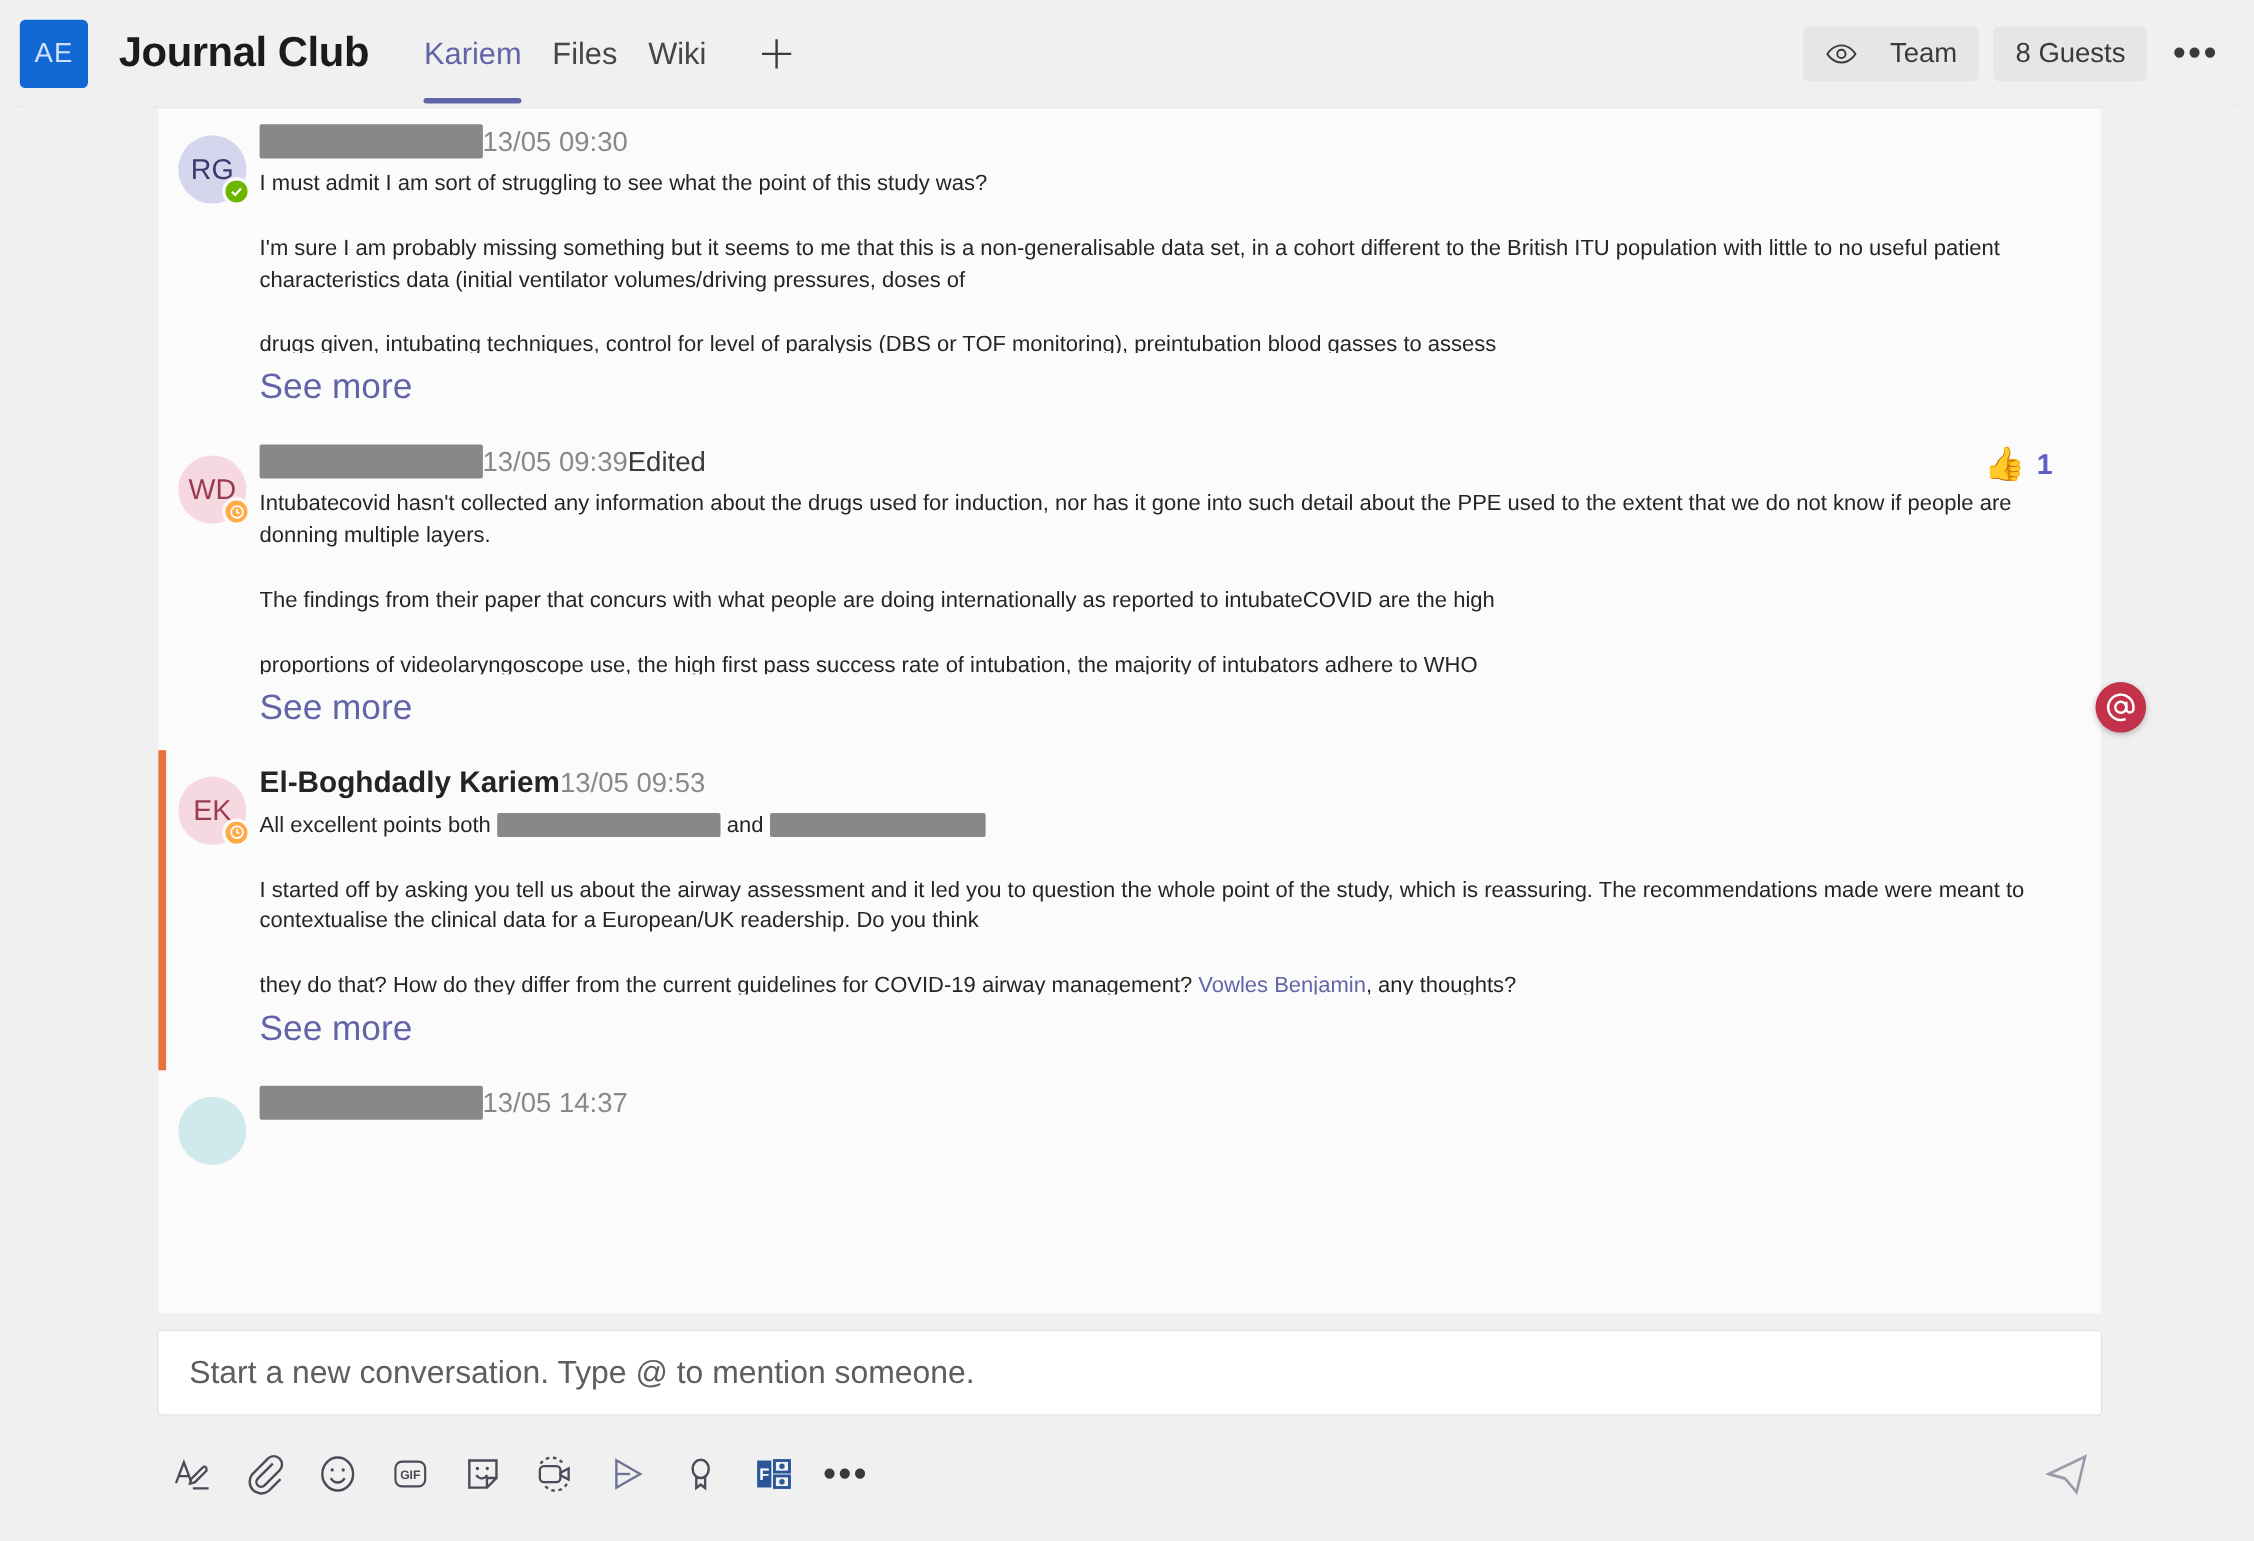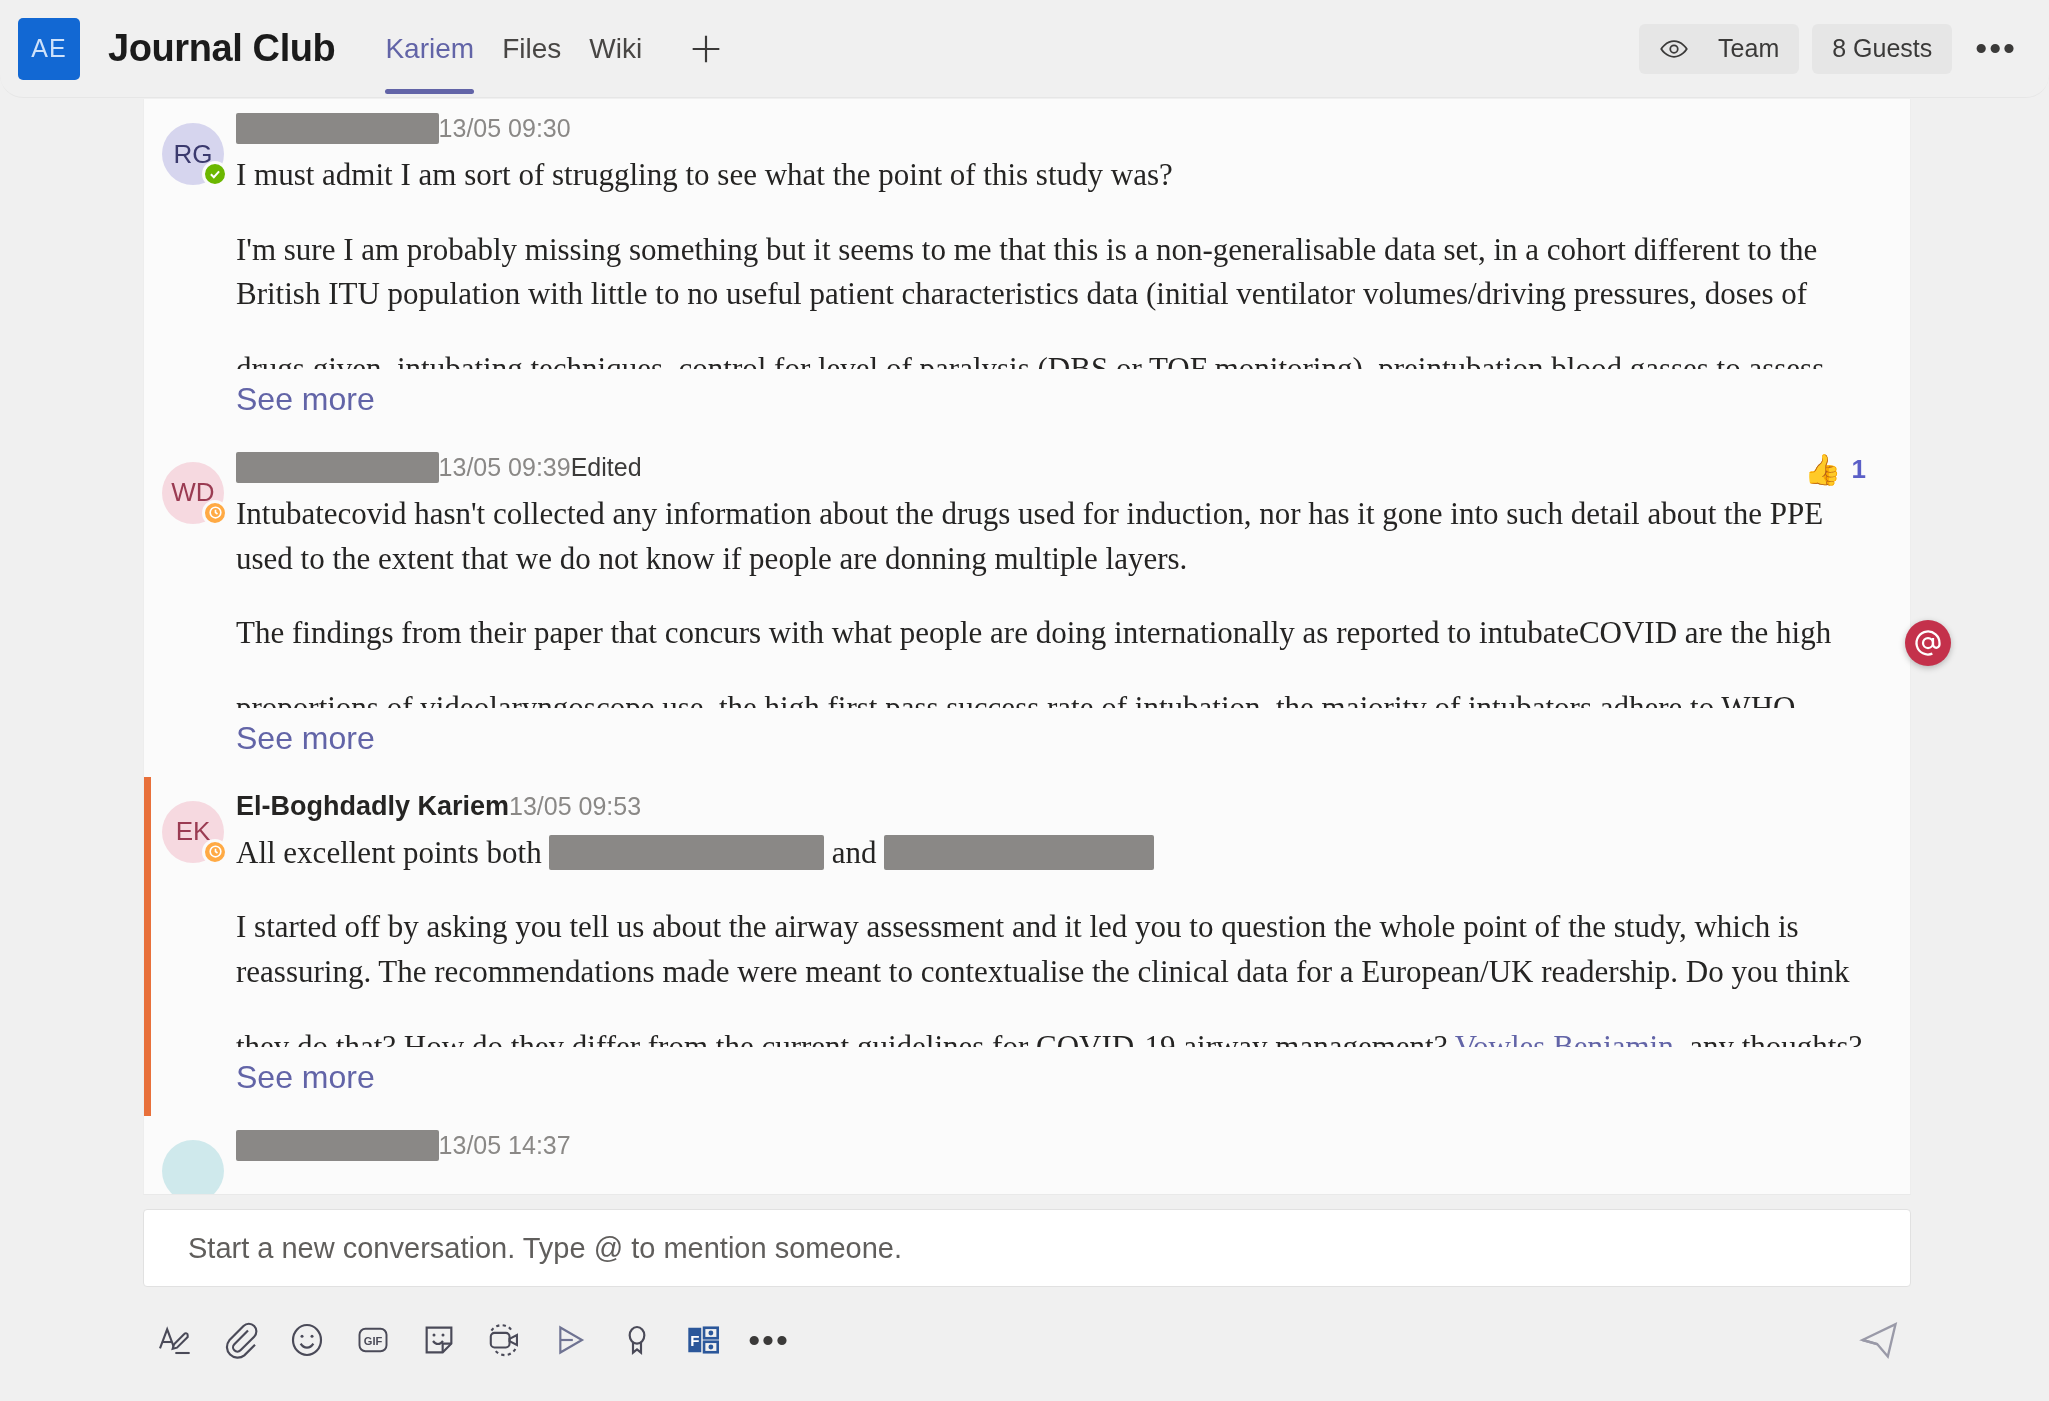--- a/index.html
+++ b/index.html
@@ -104,23 +104,22 @@
   .msg-body { flex: 1; min-width: 0; }
   .msg-head { display: flex; align-items: baseline; gap: 0; height: 36px; }
   .author { font-size: 27px; font-weight: bold; color: #252423; }
   .author.redacted {
     background: #8a8886; color: transparent;
     border-radius: 2px; position: relative; user-select: none;
   }
   .timestamp { font-size: 25px; color: #8a8886; }
   .edited { font-size: 25px; color: #3b3a39; }
   .msg-text {
-    font-size: 31px; line-height: 1.44; color: #252423;
+    font-size: 20px; line-height: 1.44; color: #252423;
     margin-top: 4px;
-    font-family: Liberation Serif, serif;
   }
   .msg-text p { margin: 0 0 30px 0; }
   .msg-text p:last-child { margin-bottom: 0; }
   .clip { max-height: 22px; overflow: hidden; display: block; }
   .mention-link { color: #6264a7; }
   .redact-inline {
     background: #8a8886; color: transparent; border-radius: 2px;
     user-select: none;
   }
   .see-more {
@@ -149,21 +148,21 @@
     position: absolute; left: 0; top: 1200px;
     width: 2049px; height: 201px; background: #f0f0f0;
   }
   .compose-box {
     position: absolute; left: 143px; top: 9px;
     width: 1768px; height: 78px;
     background: #fff; border: 1px solid #e1e1e1; border-radius: 4px;
     display: flex; align-items: center;
   }
   .compose-placeholder {
-    font-size: 29px; color: #605e5c; padding-left: 44px;
+    font-size: 29px; color: #605e5c; padding-left: 28px;
   }
   .compose-tools {
     position: absolute; left: 143px; top: 100px;
     width: 1768px; height: 80px;
     display: flex; align-items: center;
   }
   .tool {
     width: 64px; height: 64px; margin-right: 2px;
     display: flex; align-items: center; justify-content: center;
     color: #4a4a58;

